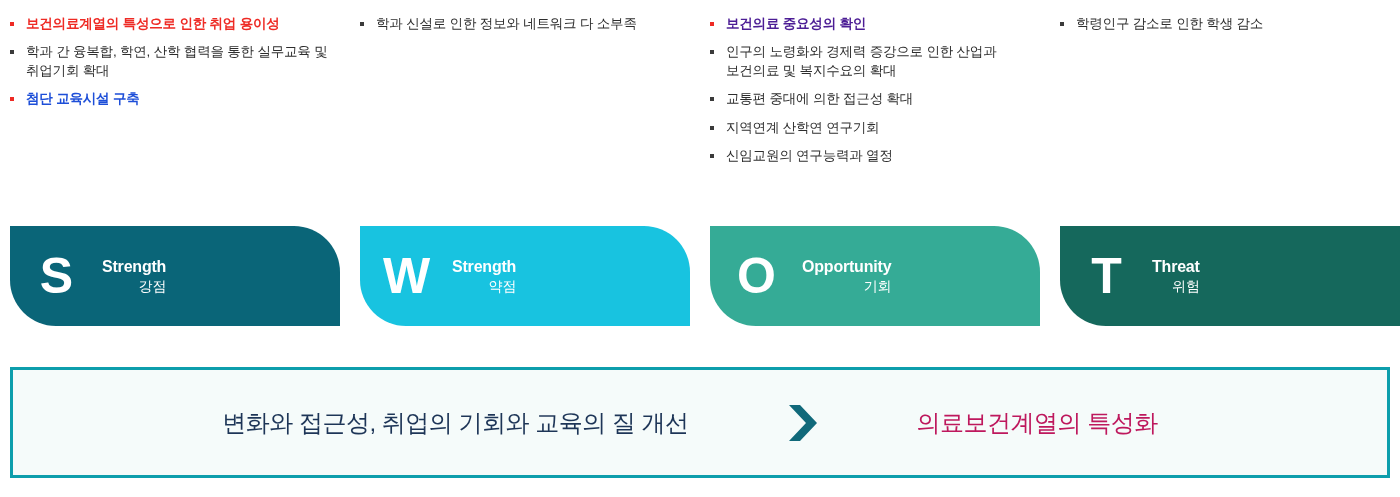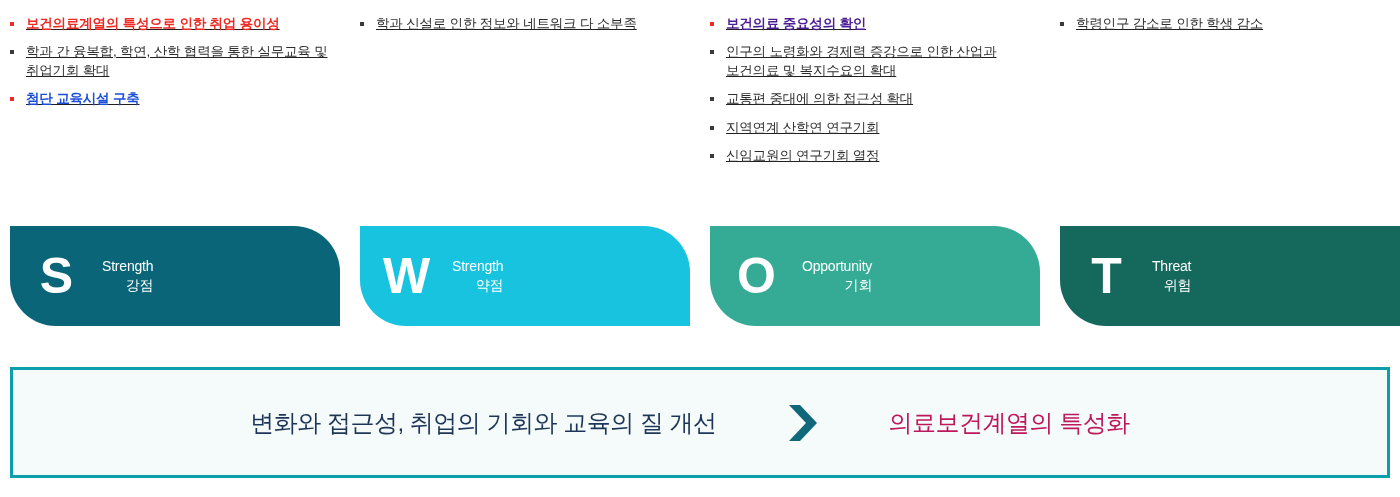--- a/index.html
+++ b/index.html
@@ -17,21 +17,20 @@
   }
 
   
   .bullet-columns {
     position: absolute;
     left: 0;
     top: 0;
     width: 1400px;
     height: 210px;
     display: flex;
-    text-decoration: underline;
   }
   .bullet-col {
     width: 350px;
     box-sizing: border-box;
     padding: 14px 14px 0 10px;
   }
   .bullet-item {
     display: flex;
     align-items: flex-start;
     margin-bottom: 9px;
@@ -83,22 +82,22 @@
     line-height: 1;
     letter-spacing: -1px;
   }
   .swot-card .labels {
     display: flex;
     flex-direction: column;
     justify-content: center;
     gap: 3px;
   }
   .swot-card .eng {
-    font-size: 14px;
-    font-weight: 400;
+    font-size: 16px;
+    font-weight: 700;
     line-height: 1.1;
     letter-spacing: -0.2px;
   }
   .swot-card .kor {
     font-size: 14px;
     font-weight: 400;
     line-height: 1.1;
     letter-spacing: -0.2px;
     text-align: right;
   }
@@ -118,21 +117,21 @@
     box-sizing: border-box;
     border: 3px solid #0d9eac;
     background: #f5fbfa;
     display: flex;
     align-items: center;
     justify-content: center;
   }
   .conclusion-inner {
     display: flex;
     align-items: center;
-    gap: 66px;
+    gap: 94px;
     transform: translateX(-10px);
   }
   .conclusion-text {
     font-size: 24px;
     color: #1d3557;
     letter-spacing: -0.5px;
     white-space: nowrap;
   }
   .chevron-icon {
     display: block;
@@ -180,21 +179,21 @@
     <div class="bullet-item">
       <span class="bullet-mark"></span>
       <span class="bullet-text">교통편 중대에 의한 접근성 확대</span>
     </div>
     <div class="bullet-item">
       <span class="bullet-mark"></span>
       <span class="bullet-text">지역연계 산학연 연구기회</span>
     </div>
     <div class="bullet-item">
       <span class="bullet-mark"></span>
-      <span class="bullet-text">신임교원의 연구기회 열정</span>
+      <span class="bullet-text">신임교원의 연구능력과 열정</span>
     </div>
   </div>
 
   <div class="bullet-col">
     <div class="bullet-item">
       <span class="bullet-mark"></span>
       <span class="bullet-text">학령인구 감소로 인한 학생 감소</span>
     </div>
   </div>
 

